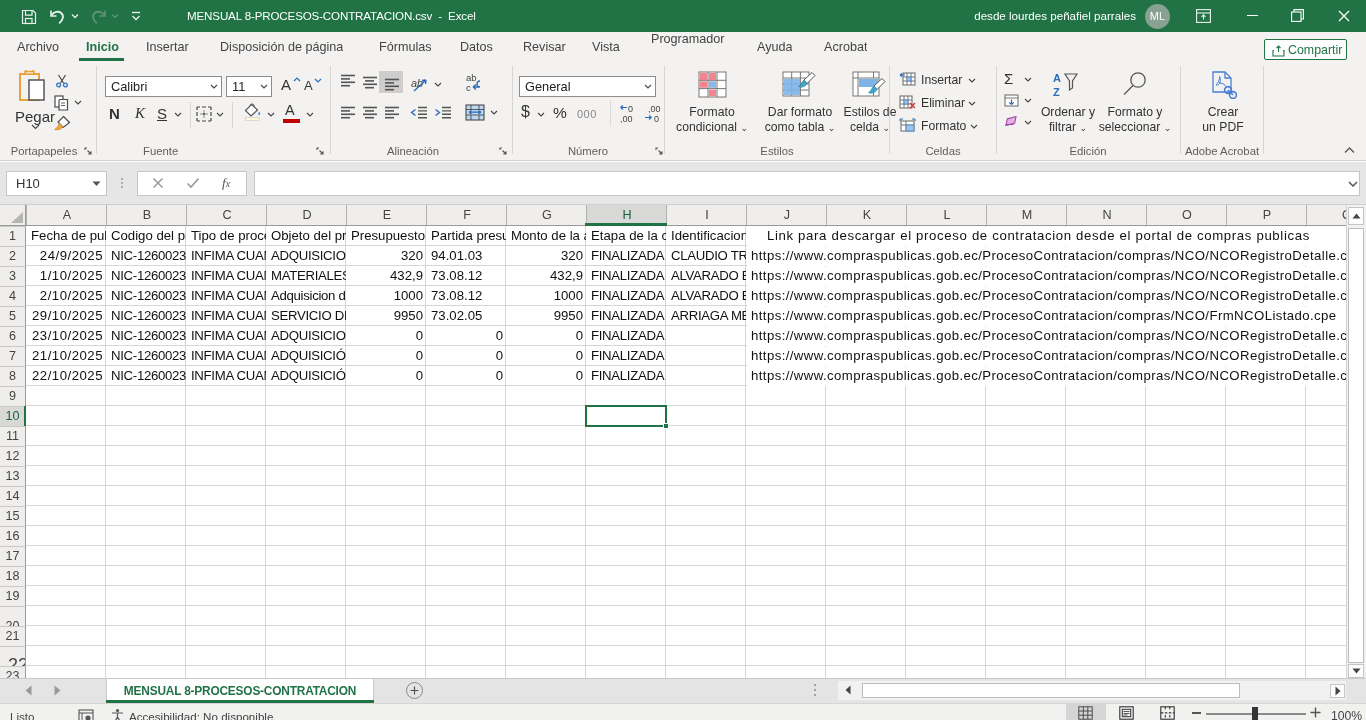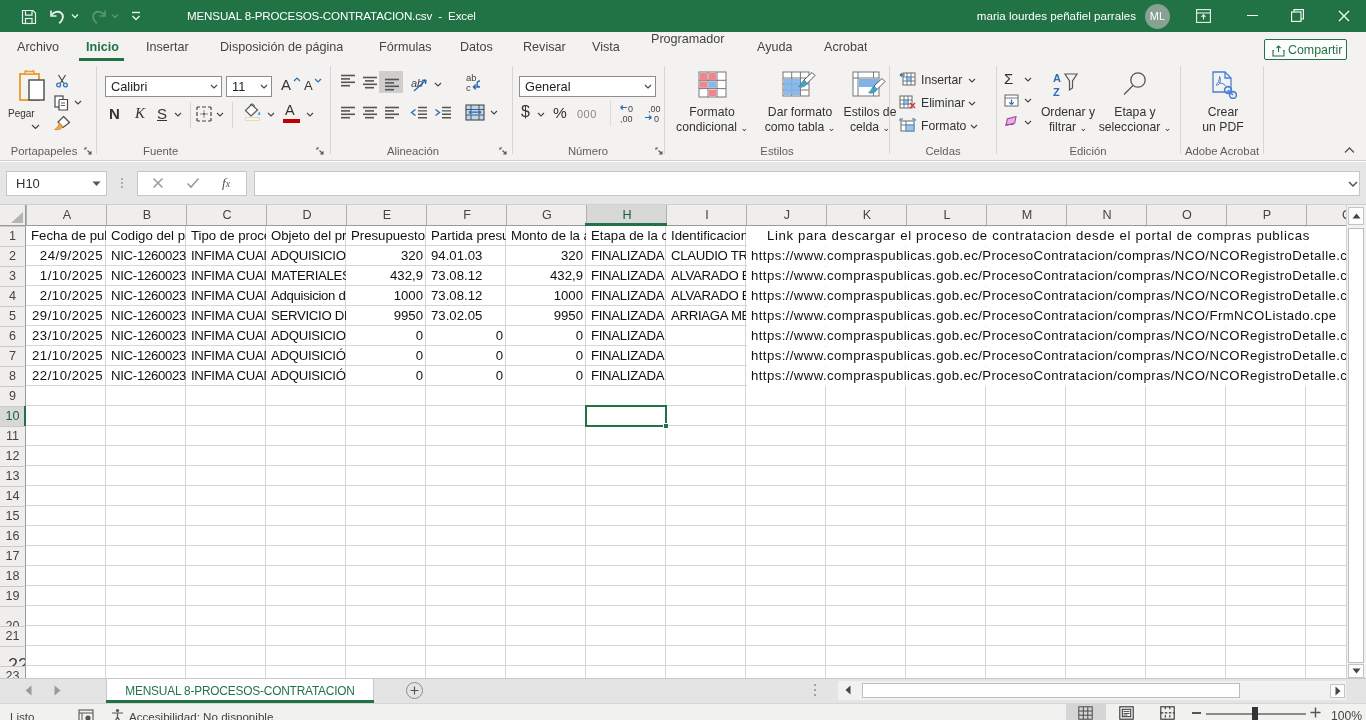--- a/index.html
+++ b/index.html
@@ -28,21 +28,21 @@
 <path d="M16.4 7.2 C14.2 3.6 9.5 2.8 6.8 5 C3.8 7.6 4.8 12 8.8 15.4" fill="none" stroke="#5d9378" stroke-width="1.8"></path>
 </svg>
 <svg class="a" style="left:111px;top:13px" width="8" height="6" viewBox="0 0 8 6">
         <path d="M1 1.5 L4 4.5 L7 1.5" fill="none" stroke="#5d9378" stroke-width="1.3"></path>
       </svg>
 <svg class="a" style="left:131px;top:11px" width="10" height="10" viewBox="0 0 10 10">
 <path d="M1 1.5 h8" stroke="#e9f2ec" stroke-width="1.4"></path>
         <path d="M1.5 5 L5 8.5 L8.5 5" fill="none" stroke="#e9f2ec" stroke-width="1.4"></path>
 </svg>
 <div class="a tt" style="left:187px;top:9px;width:420px;height:16px;color:#fff;font-size:11.6px;letter-spacing:-0.15px">MENSUAL 8-PROCESOS-CONTRATACION.csv&nbsp;&nbsp;-&nbsp;&nbsp;Excel</div>
-<div class="a tt" style="left:956px;top:9px;width:180px;height:16px;color:#fff;font-size:11.6px;text-align:right">maria lourdes peñafiel parrales</div>
+<div class="a tt" style="left:956px;top:9px;width:180px;height:16px;color:#fff;font-size:11.6px;text-align:right">desde lourdes peñafiel parrales</div>
 <div class="a" style="left:1145px;top:4px;width:25px;height:25px;border-radius:50%;background:#87a192;color:#fff;font-size:11px;text-align:center;line-height:25px">ML</div>
 <svg class="a" style="left:1196px;top:9px" width="15" height="14" viewBox="0 0 15 14">
 <rect x="0.6" y="0.6" width="13.8" height="12.8" fill="none" stroke="#e9f2ec" stroke-width="1.1"></rect>
 <path d="M0.6 4 h13.8" stroke="#e9f2ec" stroke-width="1.1"></path>
 <path d="M7.5 10.5 L7.5 6 M5.5 7.8 L7.5 5.8 L9.5 7.8" fill="none" stroke="#e9f2ec" stroke-width="1.1"></path>
 </svg>
 <div class="a" style="left:1247px;top:15px;width:11px;height:1.4px;background:#fff"></div>
 <svg class="a" style="left:1291px;top:9px" width="13" height="13" viewBox="0 0 13 13">
 <rect x="0.6" y="3" width="9.4" height="9.4" fill="none" stroke="#fff" stroke-width="1.1"></rect>
 <path d="M3 3 V0.6 H12.4 V10 H10" fill="none" stroke="#fff" stroke-width="1.1"></path>
@@ -99,21 +99,21 @@
     </svg>
 <svg class="a" style="left:655px;top:147px" width="10" height="10" viewBox="0 0 10 10">
       <path d="M1 3 V1 H3 M3.5 3.5 L7 7 M7 4.2 V7 H4.2" fill="none" stroke="#555" stroke-width="1.1"></path>
     </svg>
 
 <svg class="a" style="left:17px;top:70px" width="30" height="38" viewBox="0 0 30 38">
 <rect x="3" y="4" width="19" height="26" fill="none" stroke="#e8a33d" stroke-width="2"></rect>
 <path d="M8 4 h9 v-2.5 h-9 z M9 1.5 a3.5 3 0 0 1 7 0" fill="#f3f2f1" stroke="#e8a33d" stroke-width="1.6"></path>
 <rect x="12" y="10" width="15" height="20" fill="#fff" stroke="#4a4a4a" stroke-width="1.4"></rect>
 </svg>
-<div class="a" style="left:8px;top:108px;width:54px;text-align:left;font-size:10px;color:#333">Pegar</div>
+<div class="a" style="left:8px;top:108px;width:54px;text-align:center;font-size:15px;color:#333">Pegar</div>
 <svg class="a" style="left:31px;top:124px" width="9" height="6" viewBox="0 0 9 6">
       <path d="M1 1 L4.5 4.5 L8 1" fill="none" stroke="#444" stroke-width="1.2"></path>
     </svg>
 <svg class="a" style="left:55px;top:74px" width="14" height="14" viewBox="0 0 14 14">
 <path d="M3.5 1 L8.5 9 M10.5 1 L5.5 9" stroke="#4a4a4a" stroke-width="1.2" fill="none"></path>
 <circle cx="3.6" cy="11" r="1.9" fill="none" stroke="#2a70c0" stroke-width="1.3"></circle>
 <circle cx="10.4" cy="11" r="1.9" fill="none" stroke="#2a70c0" stroke-width="1.3"></circle>
 </svg>
 <svg class="a" style="left:54px;top:95px" width="15" height="16" viewBox="0 0 15 16">
 <rect x="1" y="1" width="8" height="11" fill="#fff" stroke="#4a4a4a" stroke-width="1.2"></rect>
@@ -344,21 +344,21 @@
 <text x="1" y="11" font-size="11" fill="#2b6cb8" font-weight="bold">A</text>
 <text x="1" y="25" font-size="11" fill="#2b6cb8" font-weight="bold">Z</text>
 <path d="M13 3 L25 3 L20.5 10 L20.5 17 L17.5 19 L17.5 10 Z" fill="none" stroke="#555" stroke-width="1.2"></path>
 </svg>
 <div class="a" style="left:1008px;top:105px;width:120px;text-align:center;font-size:12.2px;color:#333">Ordenar y</div>
 <div class="a" style="left:1008px;top:120px;width:120px;text-align:center;font-size:12.2px;color:#333">filtrar <span style="font-size:9px">⌄</span></div>
 <svg class="a" style="left:1122px;top:71px" width="26" height="26" viewBox="0 0 26 26">
 <circle cx="16" cy="9" r="7.2" fill="none" stroke="#555" stroke-width="1.3"></circle>
 <path d="M11 14.5 L2 23.5" stroke="#555" stroke-width="1.3"></path>
 </svg>
-<div class="a" style="left:1075px;top:105px;width:120px;text-align:center;font-size:12.2px;color:#333">Etapa y</div>
+<div class="a" style="left:1075px;top:105px;width:120px;text-align:center;font-size:12.2px;color:#333">Formato y</div>
 <div class="a" style="left:1075px;top:120px;width:120px;text-align:center;font-size:12.2px;color:#333">seleccionar <span style="font-size:9px">⌄</span></div>
 <svg class="a" style="left:1211px;top:71px" width="26" height="28" viewBox="0 0 26 28">
 <path d="M2 1 h12 l6 6 v14 h-18 z" fill="none" stroke="#4a7fd4" stroke-width="1.3"></path>
 <path d="M14 1 v6 h6" fill="none" stroke="#4a7fd4" stroke-width="1.3"></path>
 <path d="M5 14 c2-1.5 4-6 3.5-8.5 c2 3 0.5 9.5-3.5 8.5z M8 12 c2.5 0 6 1 6.5 3" fill="none" stroke="#4a7fd4" stroke-width="1"></path>
 <circle cx="17" cy="19" r="3.4" fill="none" stroke="#4a7fd4" stroke-width="1.6"></circle>
 <circle cx="22" cy="24" r="3.4" fill="none" stroke="#4a7fd4" stroke-width="1.6"></circle>
 <path d="M17 19 L22 24" stroke="#4a7fd4" stroke-width="1.6"></path>
 </svg>
 <div class="a" style="left:1163px;top:105px;width:120px;text-align:center;font-size:12.2px;color:#333">Crear</div>
@@ -609,21 +609,21 @@
     </svg>
 <div class="a" style="left:0;top:678px;width:1366px;height:25px;background:#e4e4e4;border-top:1px solid #c9c9c9"></div>
 <svg class="a" style="left:25px;top:685px" width="7" height="11" viewBox="0 0 7 11">
       <path d="M6.5 0.5 L0.5 5.5 L6.5 10.5 Z" fill="#9a9a9a"></path>
     </svg>
 <svg class="a" style="left:54px;top:685px" width="7" height="11" viewBox="0 0 7 11">
       <path d="M0.5 0.5 L6.5 5.5 L0.5 10.5 Z" fill="#9a9a9a"></path>
     </svg>
 <div class="a" style="left:106px;top:679px;width:268px;height:24px;background:#fff;border-left:1px solid #c9c9c9;border-right:1px solid #c9c9c9"></div>
 <div class="a" style="left:106px;top:700px;width:268px;height:3px;background:#217346"></div>
-<div class="a" style="left:106px;top:684px;width:268px;text-align:center;font-size:11.9px;letter-spacing:-0.2px;font-weight:normal;color:#217346">MENSUAL 8-PROCESOS-CONTRATACION</div>
+<div class="a" style="left:106px;top:684px;width:268px;text-align:center;font-size:11.9px;letter-spacing:-0.2px;font-weight:bold;color:#217346">MENSUAL 8-PROCESOS-CONTRATACION</div>
 <div class="a" style="left:406px;top:682px;width:17px;height:17px;border:1px solid #8a8a8a;border-radius:50%"></div>
 <svg class="a" style="left:410px;top:686px" width="9" height="9" viewBox="0 0 9 9">
       <path d="M4.5 0.5 V8.5 M0.5 4.5 H8.5" stroke="#555" stroke-width="1.2"></path>
     </svg>
 <div class="a" style="left:814px;top:684px;width:2px;height:2px;background:#8a8a8a;border-radius:50%"></div>
 <div class="a" style="left:814px;top:689px;width:2px;height:2px;background:#8a8a8a;border-radius:50%"></div>
 <div class="a" style="left:814px;top:694px;width:2px;height:2px;background:#8a8a8a;border-radius:50%"></div>
 <div class="a" style="left:838px;top:681px;width:508px;height:19px;background:#f1f1f1"></div>
 <div class="a" style="left:841px;top:684px;width:14px;height:13px"></div>
 <svg class="a" style="left:845px;top:685px" width="6" height="10" viewBox="0 0 6 10">

